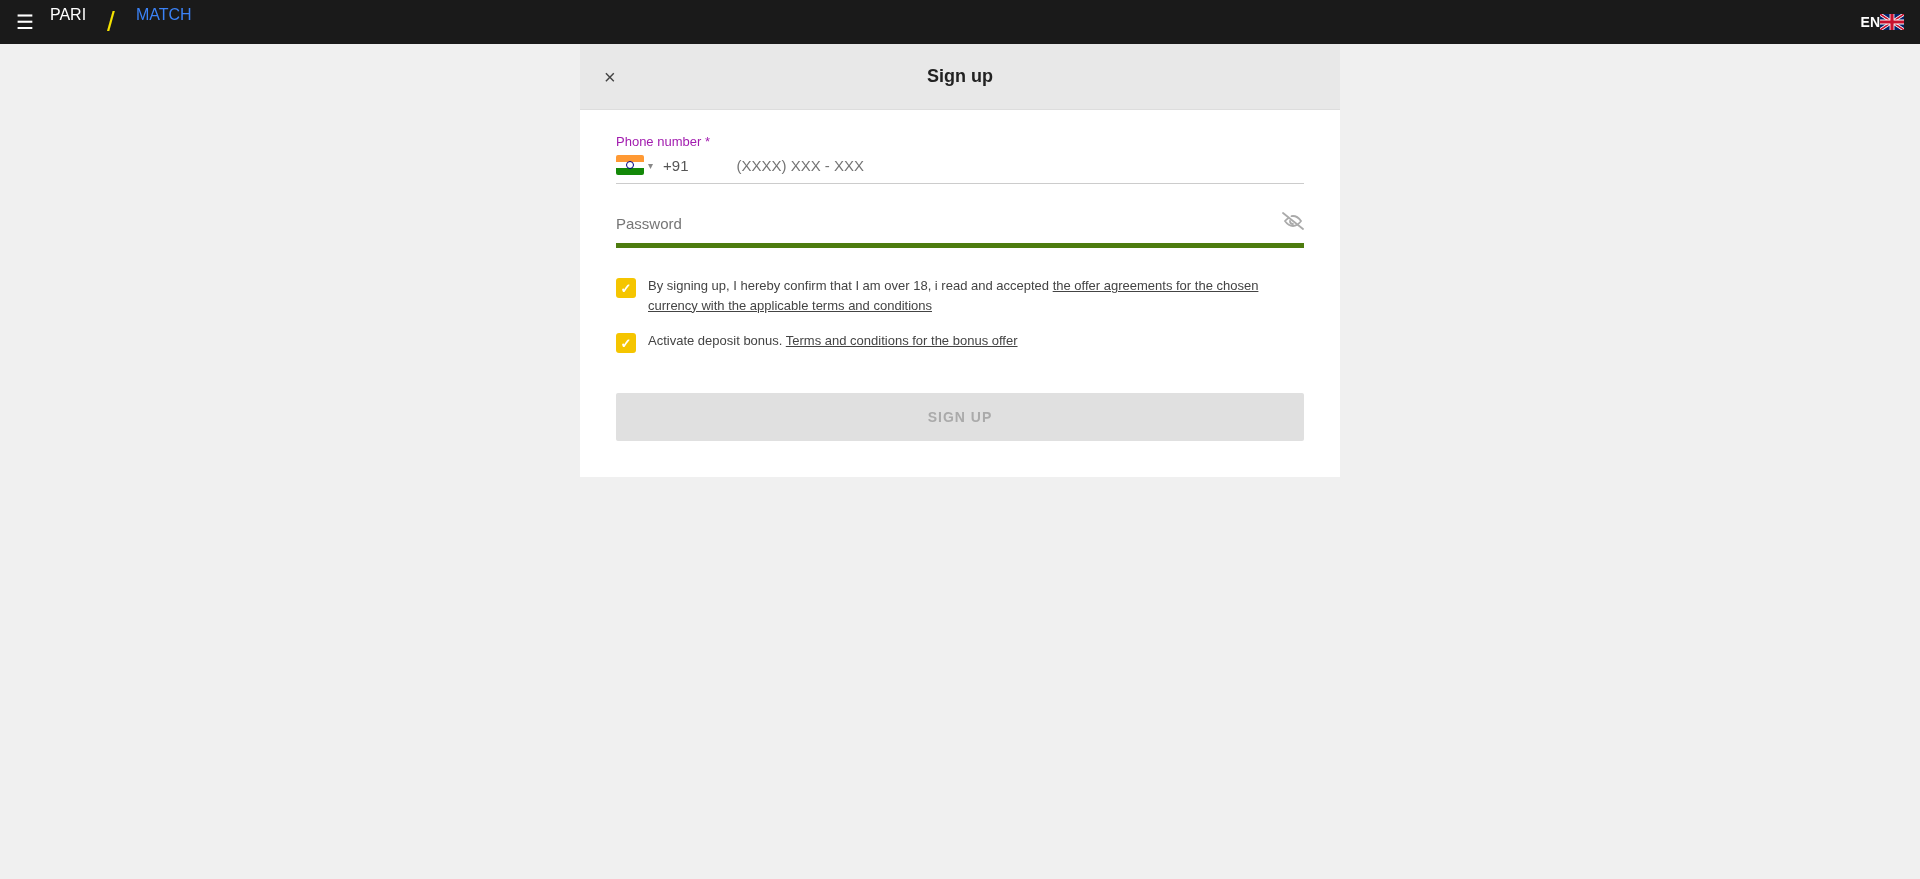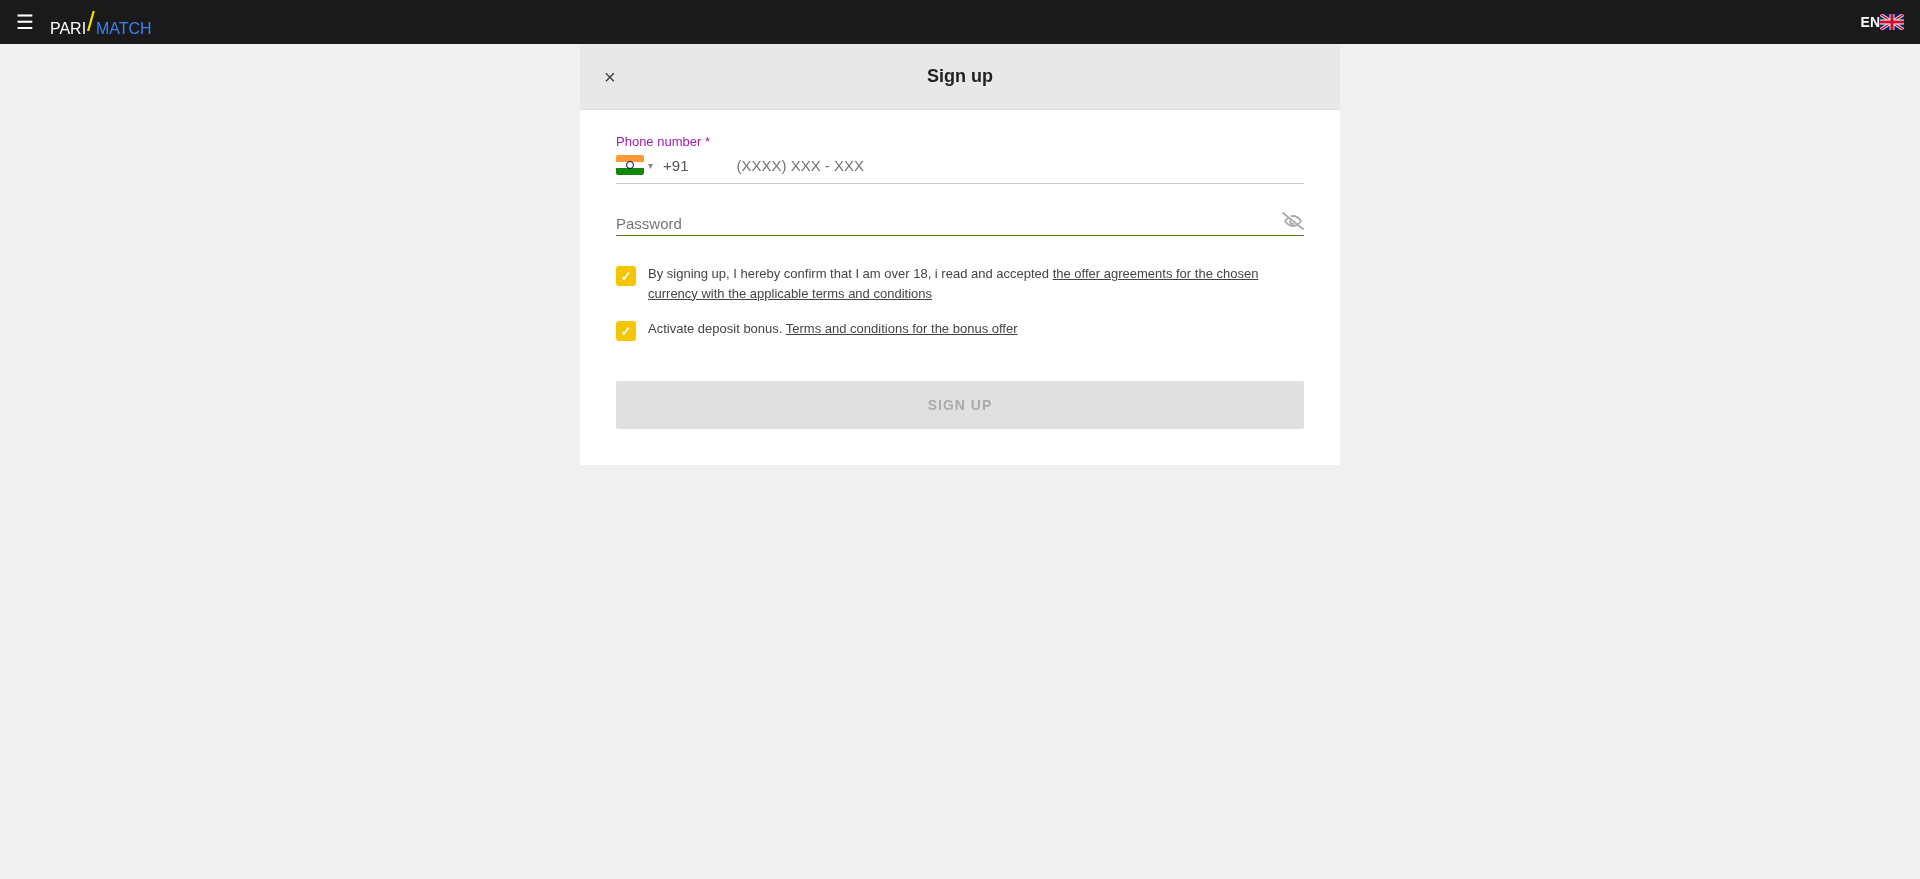--- a/index.html
+++ b/index.html
@@ -24,21 +24,22 @@
       align-items: center;
       gap: 16px;
     }
     .hamburger-icon {
       color: #fff;
       font-size: 20px;
       cursor: pointer;
     }
     .logo {
       display: flex;
-      align-items: flex-end;
+      align-items: flex-start;
+      gap: 20px;
     }
     .logo-pari { color: #fff; }
     .logo-match { color: #3b82f6; }
     .logo-slash {
       color: #f5e300;
       font-size: 28px;
       margin: 0 1px;
     }
     .topnav-right {
       display: flex;
@@ -183,21 +184,22 @@
       color: #bbb;
       flex: 1;
       background: transparent;
       margin-left: 44px;
     }
 
     
     .password-row {
       display: flex;
       align-items: center;
-      border-bottom: 1px solid #4d7c0f;
+      border-bottom: 5px solid #4d7c0f;
+      padding-bottom: 8px;
     }
     .password-input {
       border: none;
       outline: none;
       font-size: 15px;
       color: #bbb;
       flex: 1;
       background: transparent;
     }
     .eye-icon {

